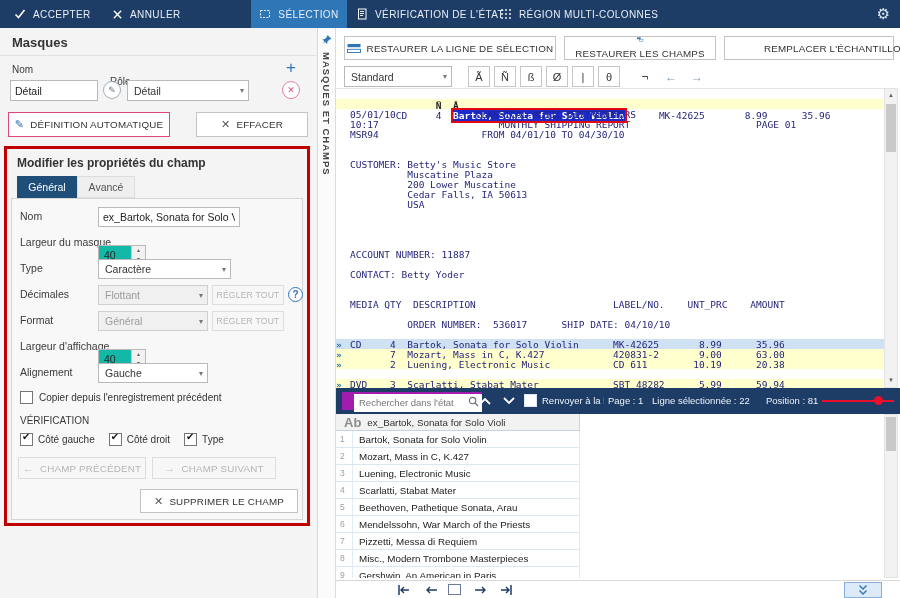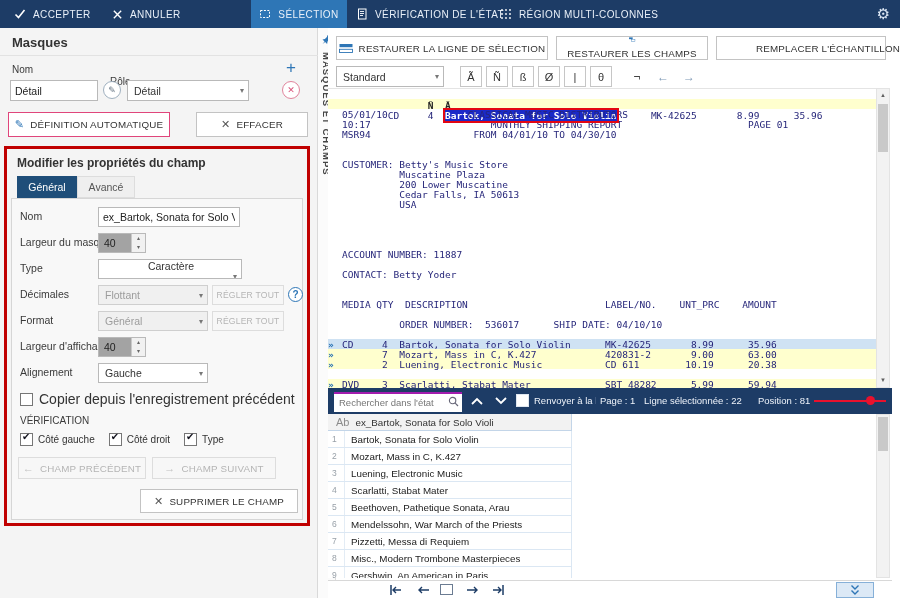--- a/index.html
+++ b/index.html
@@ -45,39 +45,39 @@
 
   
   #props{position:absolute;left:4px;top:118px;width:306px;height:380px;border:3px solid #c00000;
         box-sizing:border-box;background:#f4f4f4;}
   .tab{position:absolute;display:flex;align-items:center;justify-content:center;font-size:10.5px;
         cursor:pointer;box-sizing:border-box;}
   .tab.on{background:#1f4e79;color:#fff;}
   .tab.off{background:#efefef;color:#555;border:1px solid #ddd;}
   #props-content{position:absolute;left:4px;top:49px;width:292px;height:322px;background:#f8f8f8;
         border:1px solid #d6d6d6;box-sizing:border-box;}
-  .spin{position:absolute;border:1px solid #b9b9b9;background:#a3a3a3;display:flex;box-sizing:border-box;}
+  .spin{position:absolute;border:1px solid #b9b9b9;background:#14b8a6;display:flex;box-sizing:border-box;margin-top:12px;}
   .spin .num{flex:1;display:flex;align-items:center;padding-left:5px;font-size:10.5px;color:#222;}
   .spin .arrows{width:13px;display:flex;flex-direction:column;border-left:1px solid #c9c9c9;}
   .spin .arrows span{flex:1;font-size:6px;line-height:9px;text-align:center;color:#666;background:#f1f1f1;cursor:pointer;}
   .cb{display:inline-block;width:13px;height:13px;background:#fff;border:1px solid #767676;
         box-sizing:border-box;position:relative;cursor:pointer;flex:none;}
   .cb .ck{position:absolute;left:1px;top:-3px;font-size:10px;color:#14141f;}
-  .cbrow{position:absolute;display:flex;align-items:center;gap:6px;font-size:14px;color:#333;}
+  .cbrow{position:absolute;display:flex;align-items:center;gap:6px;font-size:10px;color:#333;}
   #verif-checks{position:absolute;display:flex;gap:14px;}
   #verif-checks .vitem{display:flex;align-items:center;gap:5px;font-size:10px;color:#333;}
 
   
   #strip{position:absolute;left:318px;top:28px;width:18px;height:570px;background:#fbfbfb;
         border-right:1px solid #dcdcdc;box-sizing:border-box;}
   #strip .vtxt{position:absolute;left:3px;top:24px;writing-mode:vertical-rl;font-size:9.5px;
         font-weight:bold;color:#444;letter-spacing:1px;white-space:nowrap;}
 
   
-  #right{position:absolute;left:328px;top:28px;width:564px;height:504px;background:#fff;}
+  #right{position:absolute;left:336px;top:28px;width:564px;height:504px;background:#fff;}
   .tbtn{position:absolute;background:#fff;border:1px solid #c6c6c6;color:#333;
         font:11px "Liberation Sans",sans-serif;display:flex;align-items:center;justify-content:center;
         box-sizing:border-box;cursor:pointer;}
   .tbtn.chr{width:22px;height:21px;}
   .tbtn.op{border:none;background:transparent;color:#7d98b5;font-size:12px;width:22px;height:21px;}
 
   
   #report{position:absolute;left:0;top:60px;width:548px;height:300px;background:#fff;
         border-top:1px solid #e4e4e4;overflow:hidden;}
   .rl{white-space:pre;height:10px;line-height:10px;font:9.5px "DejaVu Sans Mono",monospace;color:#26267a;}
@@ -89,34 +89,34 @@
   .selfield{background:#1b2ac8;color:#fff;font-weight:bold;outline:2px solid #e30613;cursor:pointer;}
 
   
   .sbar{position:absolute;width:14px;background:#f2f2f2;box-sizing:border-box;border:1px solid #e3e3e3;}
   .sbar .sarrow{position:absolute;left:0;width:12px;height:13px;text-align:center;font-size:6px;
         line-height:13px;color:#5f5f5f;background:#f2f2f2;cursor:pointer;}
   .sbar .thumb{position:absolute;left:1px;width:10px;background:#c9c9c9;cursor:grab;}
 
   
   #searchbar{position:absolute;left:0;top:360px;width:564px;height:26px;background:#1d3c66;}
-  #search-wrap{position:absolute;left:6px;top:4px;width:128px;height:18px;background:#a21caf;}
+  #search-wrap{position:absolute;left:6px;top:4px;width:128px;height:18px;background:#a21caf;padding-left:12px;}
   #search-input{width:100%;height:100%;border:none;outline:none;box-sizing:border-box;
         padding:0 18px 0 5px;font:9.5px "Liberation Sans",sans-serif;color:#333;}
   .sb-ic{position:absolute;cursor:pointer;}
   .sbtxt{position:absolute;top:7px;color:#eef3fa;font-size:9.5px;white-space:nowrap;}
   #slider-track{position:absolute;left:486px;top:12px;width:72px;height:2px;background:#e8112d;cursor:pointer;}
   #slider-dot{position:absolute;left:52px;top:-4px;width:9px;height:9px;border-radius:50%;background:#e8112d;}
 
   
   #ptable{position:absolute;left:0;top:386px;width:548px;height:164px;background:#fff;overflow:hidden;}
   #thead{position:absolute;left:0;top:0;width:244px;height:17px;background:#f2f2f2;
         border-bottom:1px solid #c3d5e8;border-right:1px solid #c3d5e8;display:flex;align-items:center;
         gap:6px;padding-left:8px;box-sizing:border-box;}
-  #thead .badge{font-size:11px;color:#8b8b8b;}
+  #thead .badge{font-size:13px;color:#8b8b8b;font-weight:bold;}
   #thead .htxt{font-size:9.8px;color:#333;white-space:nowrap;overflow:hidden;}
   #trows{position:absolute;left:0;top:17px;width:244px;border-right:1px solid #dbe7f3;box-sizing:border-box;}
   .trow{display:flex;height:16px;border-bottom:1px solid #dbe7f3;align-items:center;background:#fff;cursor:pointer;}
   .tnum{width:16px;padding-left:4px;font-size:8.5px;color:#98a0a8;box-sizing:border-box;flex:none;}
   .tval{font-size:9.8px;color:#222;padding-left:6px;border-left:1px solid #e3ecf5;height:100%;
         display:flex;align-items:center;flex:1;white-space:nowrap;overflow:hidden;}
 
   
   #bottombar{position:absolute;left:0;top:552px;width:564px;height:18px;background:#fff;
         border-top:1px solid #d8d8d8;box-sizing:border-box;}
@@ -223,21 +223,21 @@
         <div class="lbl" style="left:8px;top:37px;">Largeur du masque</div>
         <div class="spin" style="left:86px;top:34px;width:48px;height:20px;">
           <span class="num">40</span>
           <span class="arrows">
               <span>▴</span>
               <span>▾</span>
             </span>
         </div>
 
         <div class="lbl" style="left:8px;top:63px;">Type</div>
-        <div class="select" style="left:86px;top:60px;width:144px;height:20px;flex-direction:column;">
+        <div class="select" style="left:86px;top:60px;width:133px;height:20px;">
           <span>Caractère</span>
           <span class="arr">▾</span>
         </div>
 
         <div class="lbl" style="left:8px;top:89px;">Décimales</div>
         <div class="select disabled" style="left:86px;top:86px;width:110px;height:20px;">
           <span>Flottant</span>
           <span class="arr">▾</span>
         </div>
         <div class="btn disabled" style="left:200px;top:86px;width:72px;height:20px;font-size:8.6px;">

